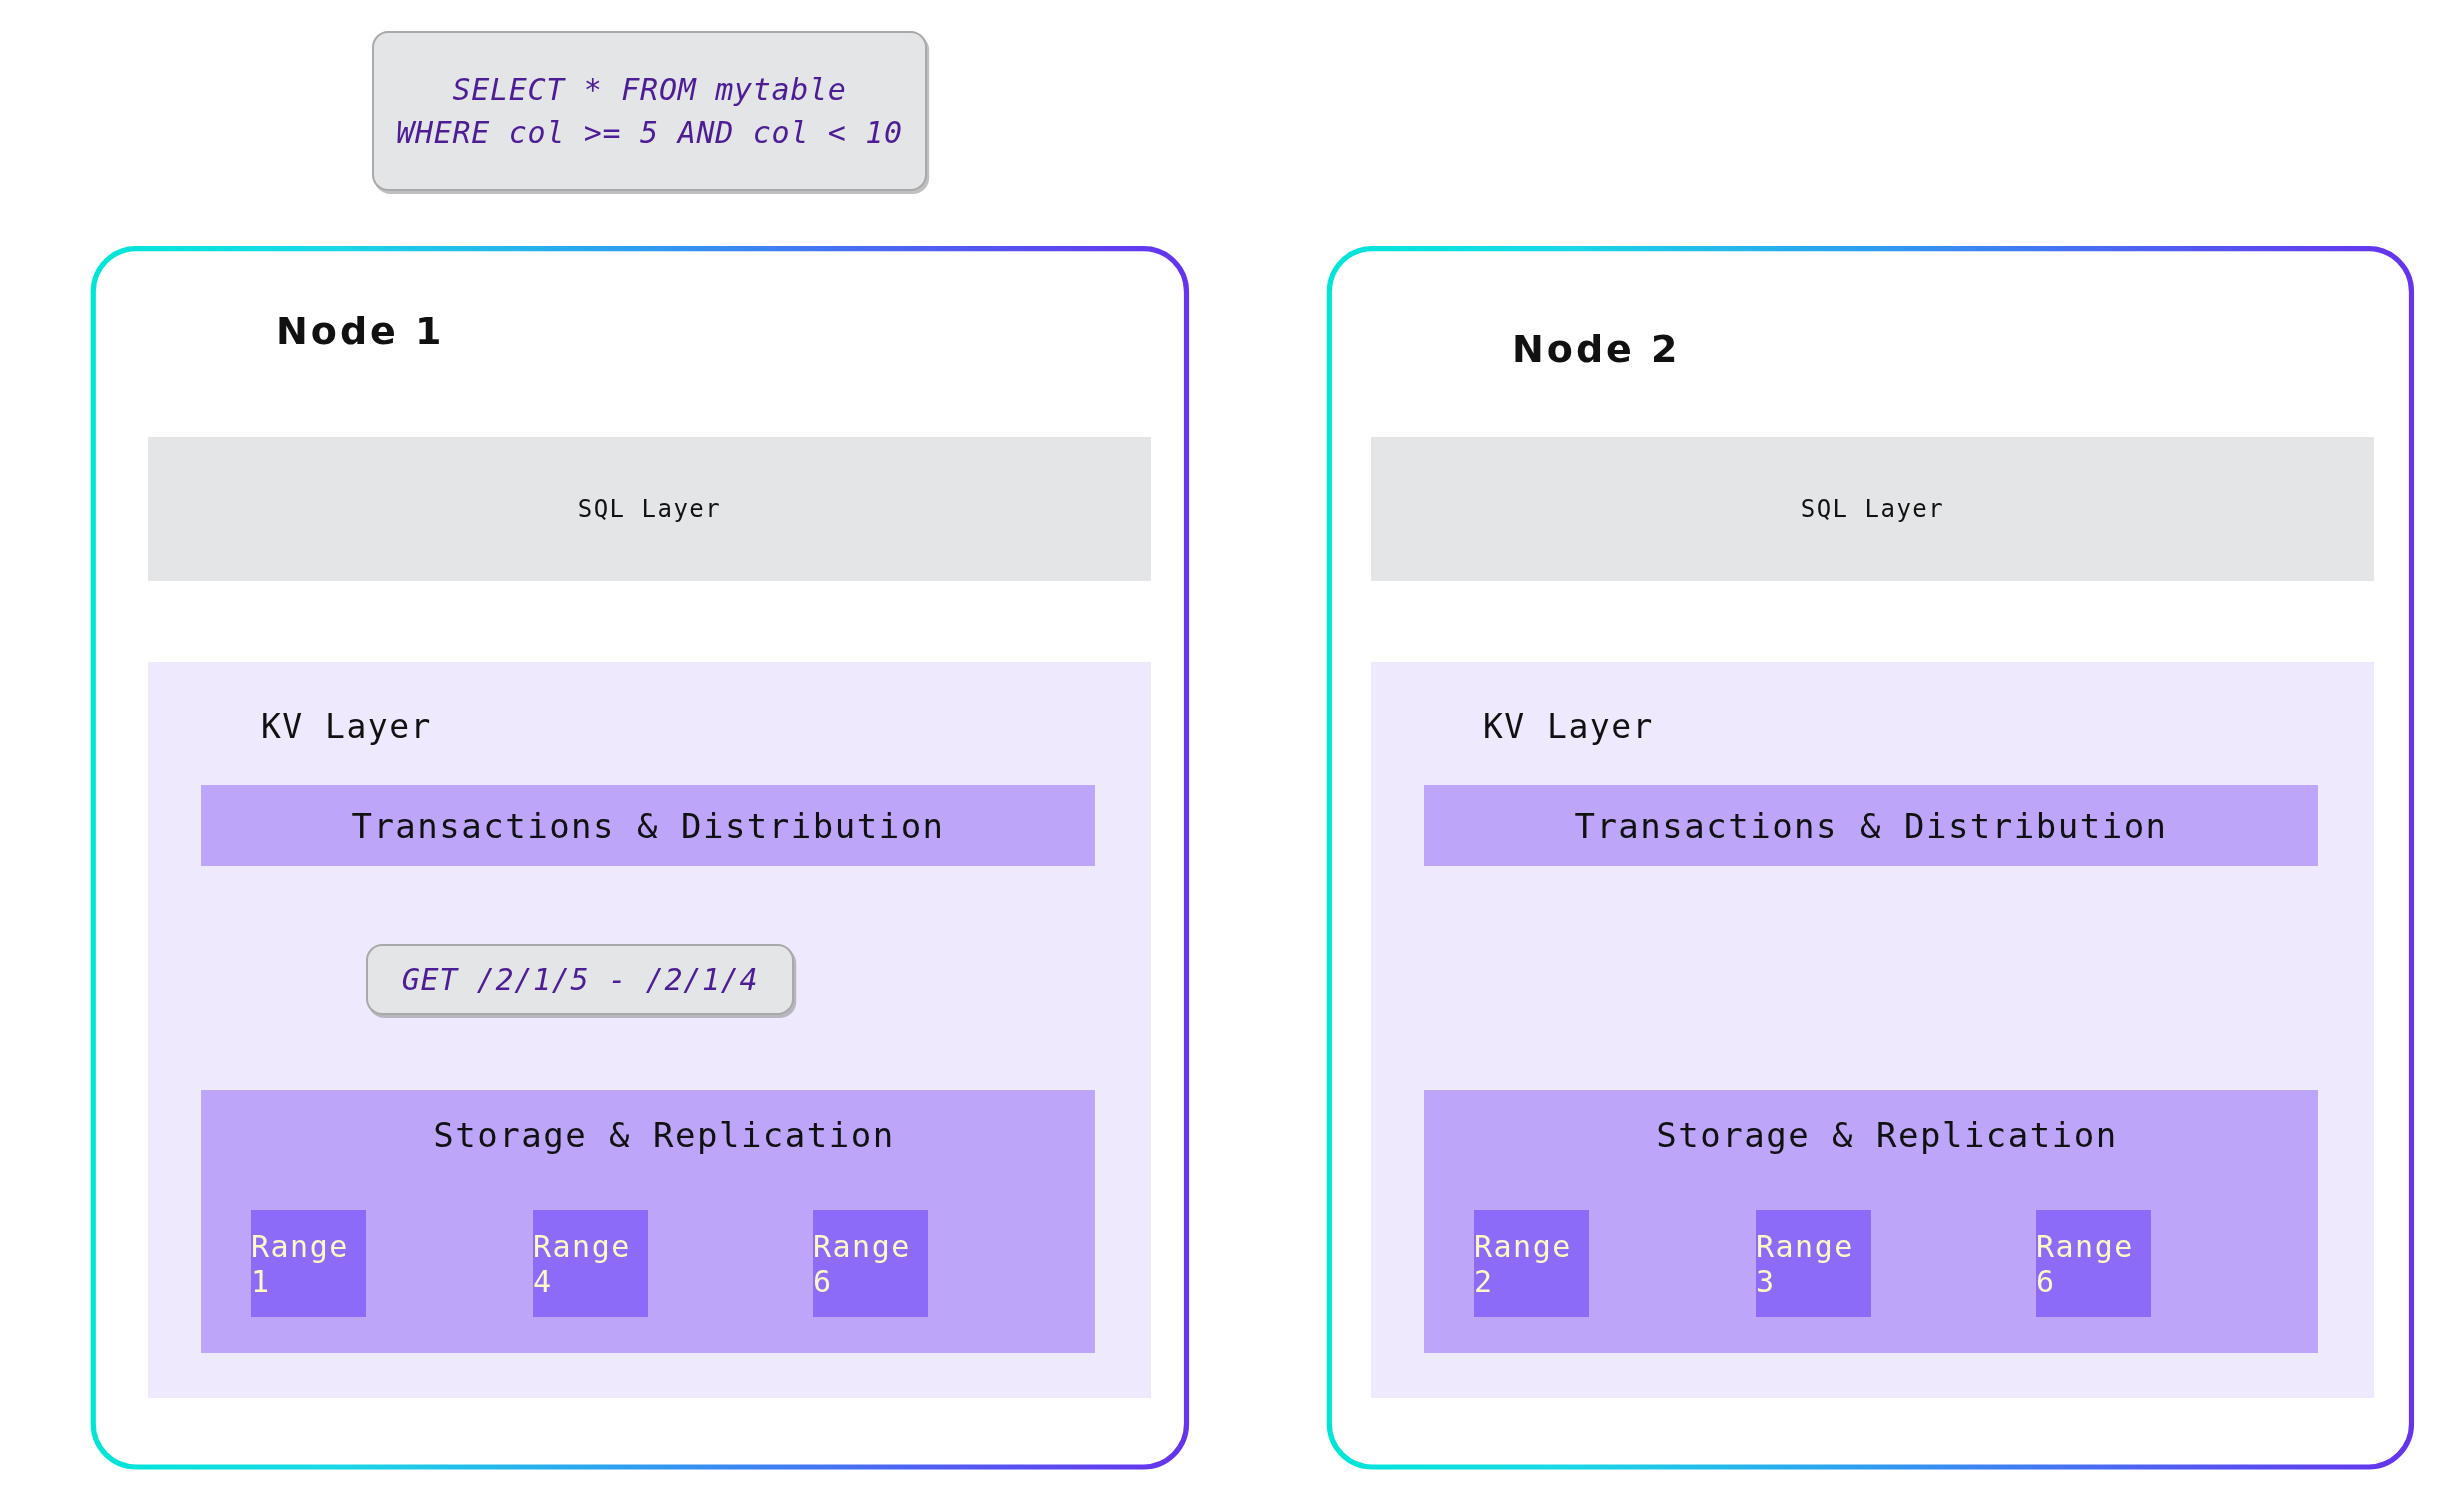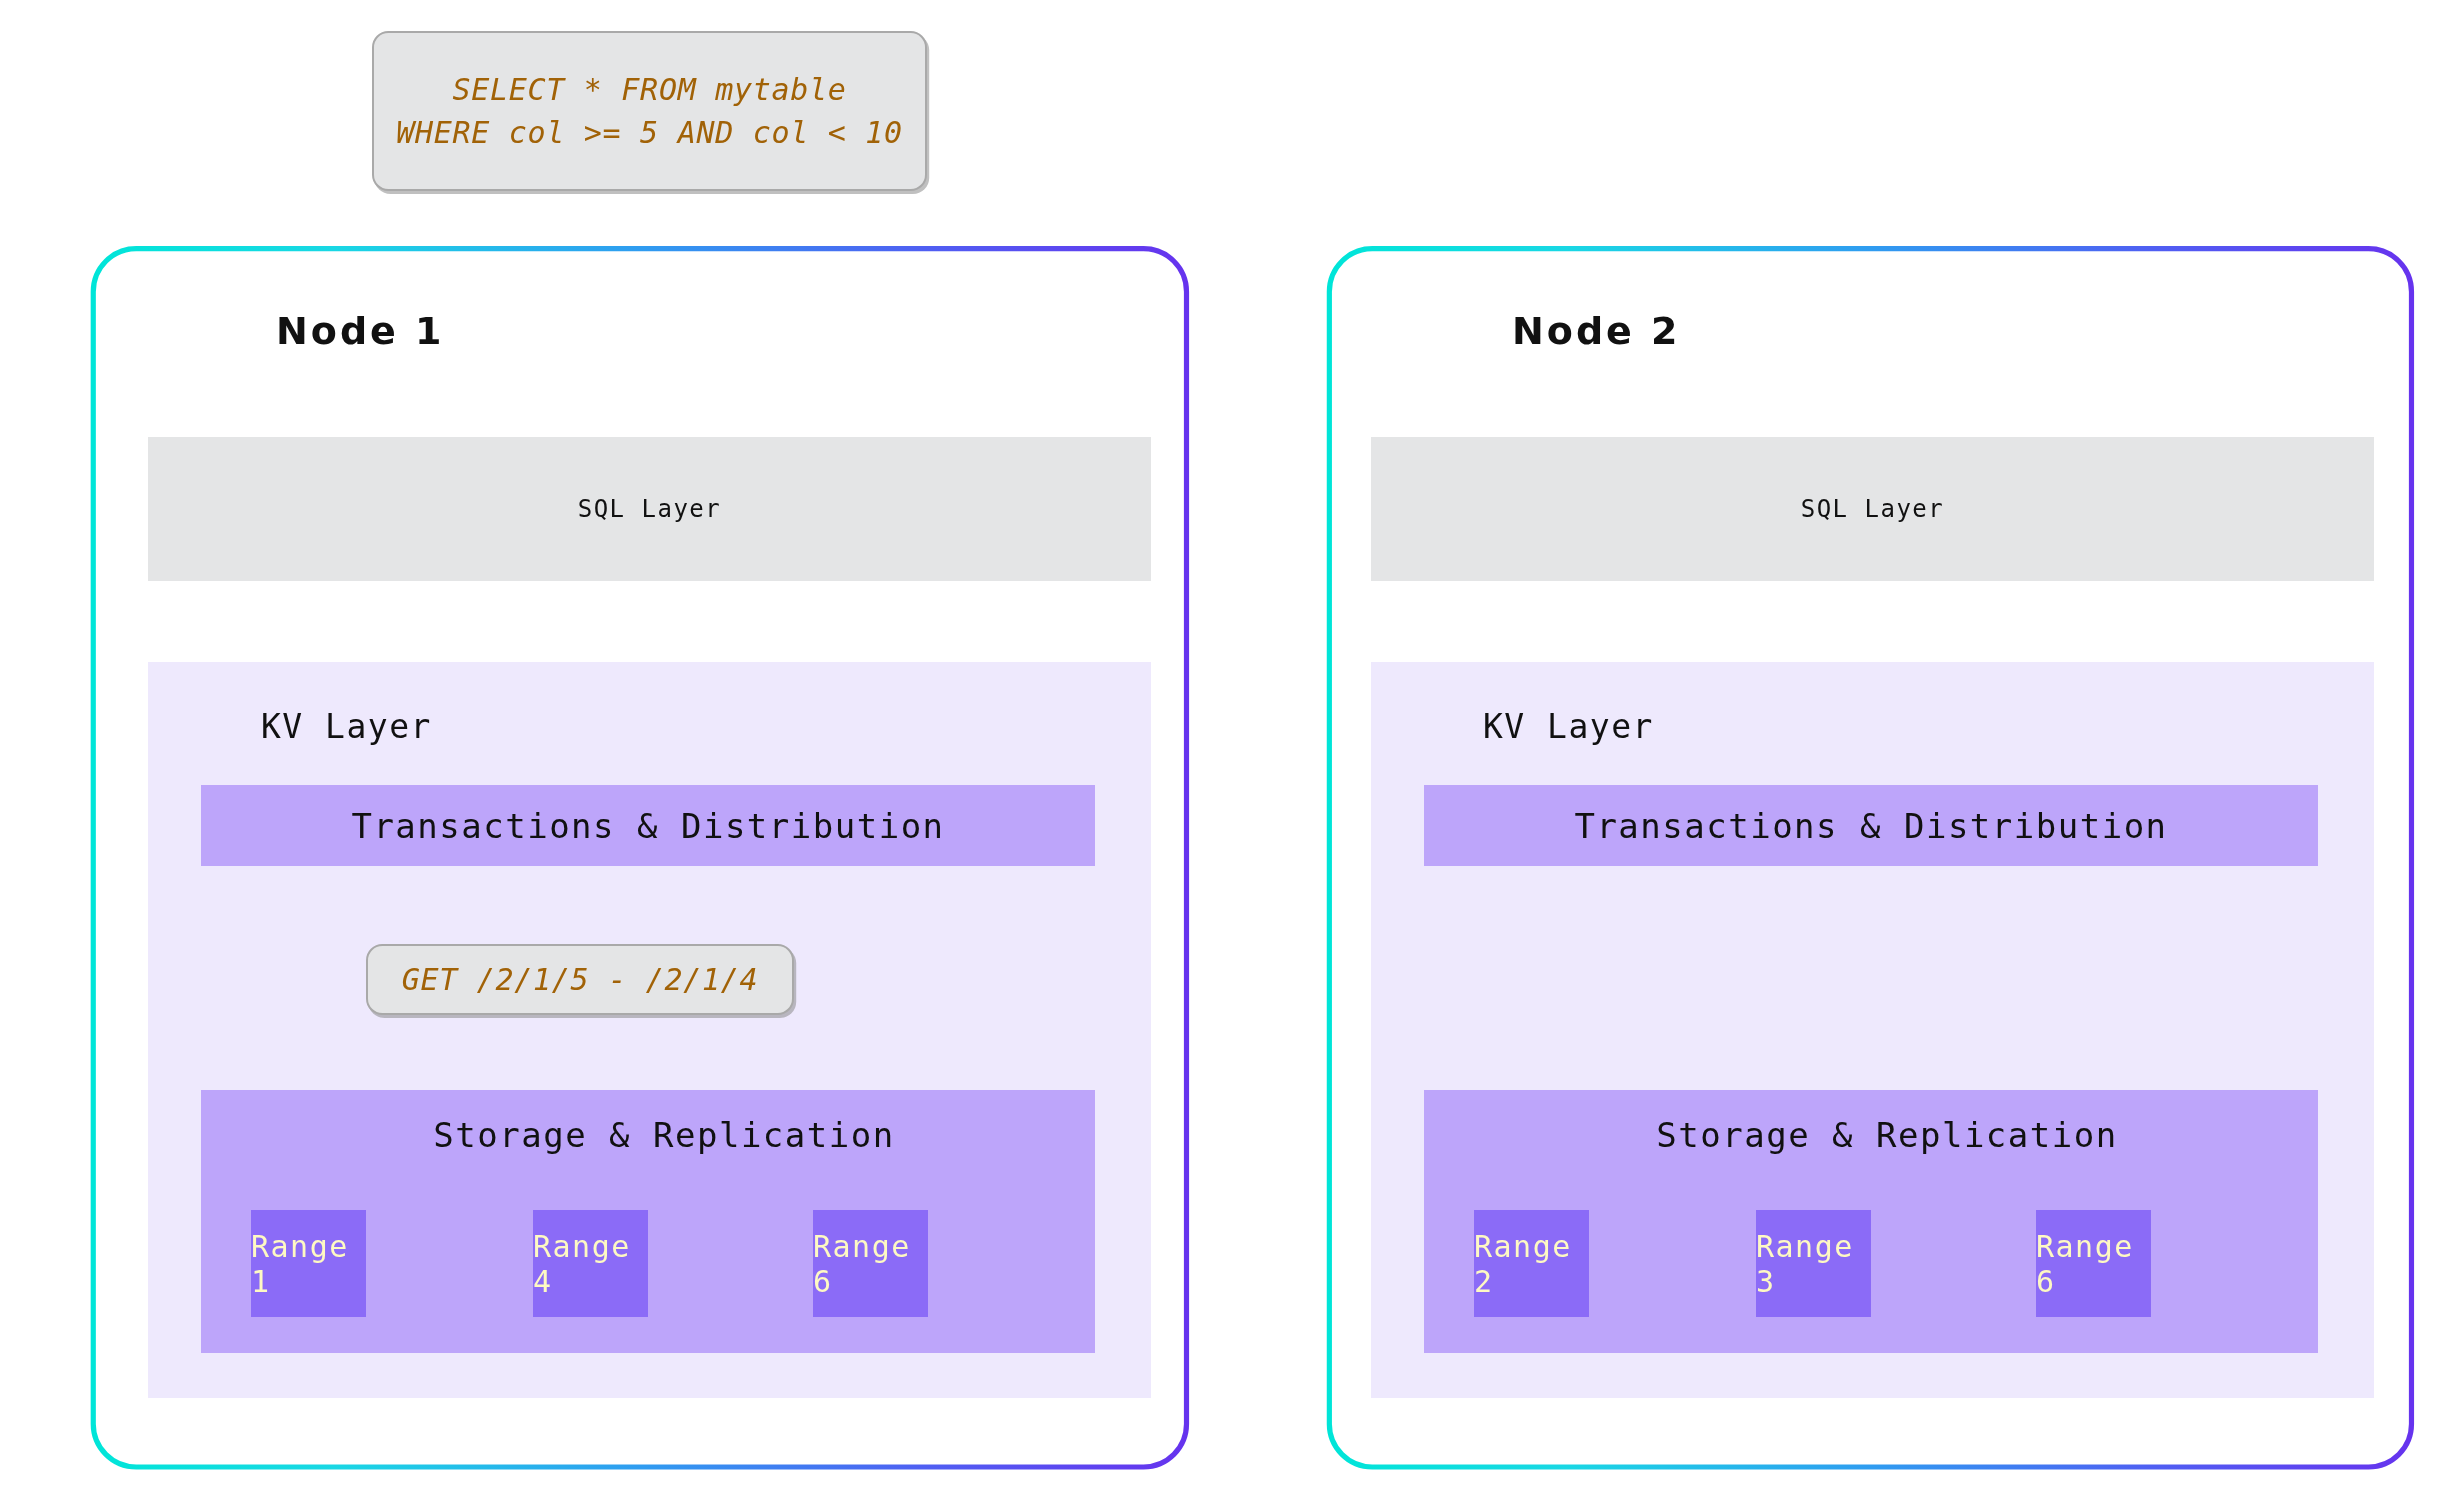--- a/index.html
+++ b/index.html
@@ -63,21 +63,21 @@
 
   
   .callout{
     z-index:60;
     background:#e4e5e6;
     border:2.2px solid #a9a9a9;
     border-radius:16.3px;
     box-shadow:2.2px 3px 0 rgba(140,140,140,.55);
     display:flex;align-items:center;justify-content:center;
     font-style:italic;
-    font-size:30px;color:#a16207;letter-spacing:0.7px;
+    font-size:30px;color:#4c1d95;letter-spacing:0.7px;
     white-space:pre;
     text-align:center;
   }
   .callout.query{
     font-size:30px;line-height:1.45;
     align-items:center;
     padding:7.4px 19px;
   }
 </style>
 </head>
@@ -152,21 +152,21 @@
   </div>
 
   
   
 
   
   
 
   
   <div class="abs node-title" style="left:276px;top:309px;">Node 1</div>
-  <div class="abs node-title" style="left:1512px;top:309px;">Node 2</div>
+  <div class="abs node-title" style="left:1512px;top:327px;">Node 2</div>
 
   
   <div class="abs callout query" style="left:372px;top:31px;width:555px;height:160px;">SELECT * FROM mytable
 WHERE col &gt;= 5 AND col &lt; 10</div>
 
 
   <div class="abs callout" style="left:366px;top:944px;width:428px;height:71px;">GET /2/1/5 - /2/1/4</div>
 
 
 </div>

